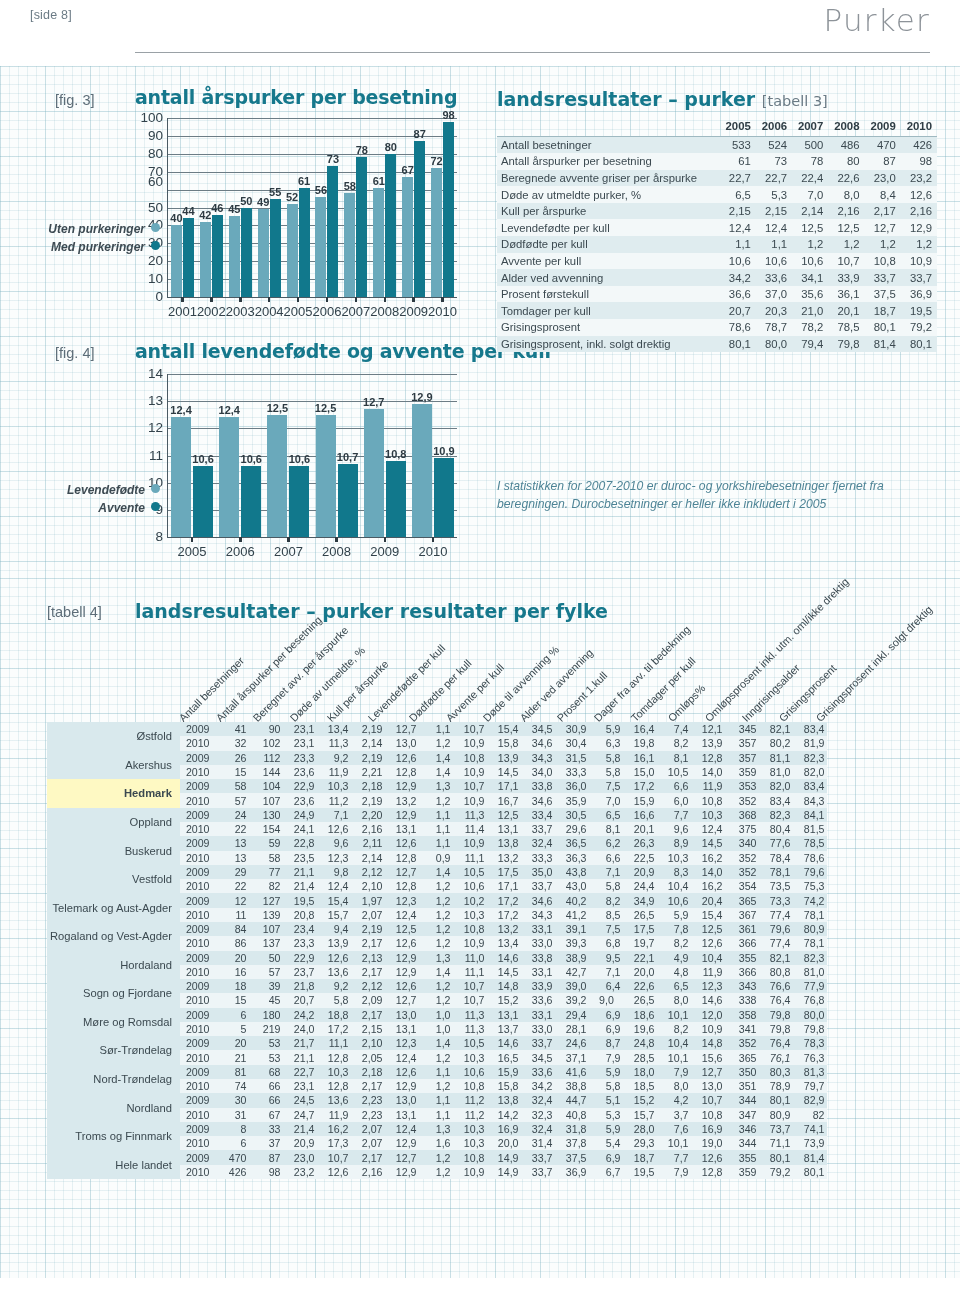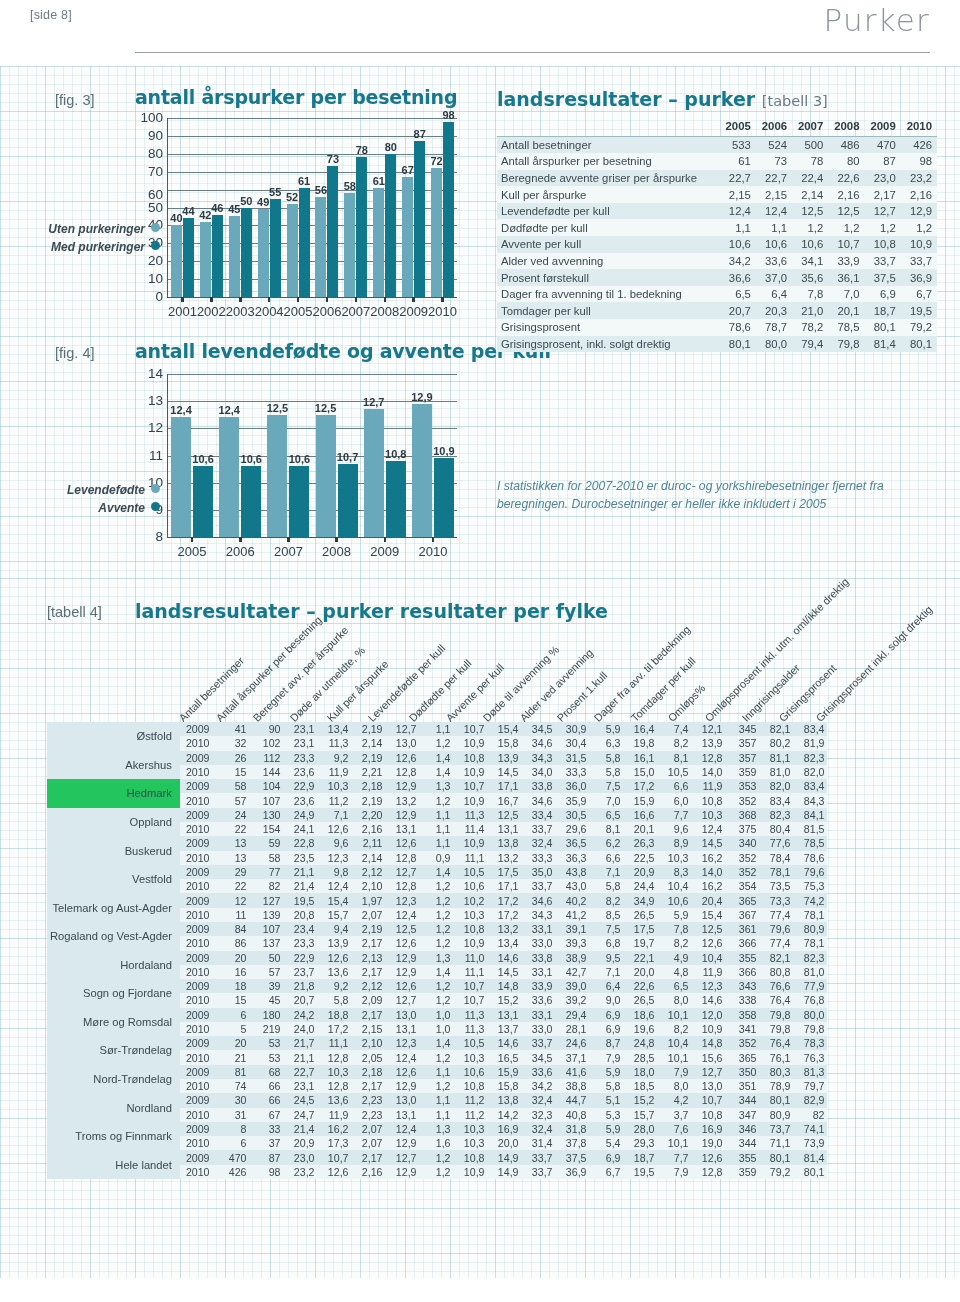--- a/index.html
+++ b/index.html
@@ -100,21 +100,21 @@
       <div class="ylab" style="top: 161.1px;">10</div>
       <div class="gline" style="top: 143.2px;"></div>
       <div class="ylab" style="top: 143.2px;">20</div>
       <div class="gline" style="top: 125.3px;"></div>
       <div class="ylab" style="top: 125.3px;">30</div>
       <div class="gline" style="top: 107.4px;"></div>
       <div class="ylab" style="top: 107.4px;">40</div>
       <div class="gline" style="top: 89.5px;"></div>
       <div class="ylab" style="top: 89.5px;">50</div>
       <div class="gline" style="top: 71.6px;"></div>
-      <div class="ylab" style="top: 77px;">60</div>
+      <div class="ylab" style="top: 64px;">60</div>
       <div class="gline" style="top: 53.7px;"></div>
       <div class="ylab" style="top: 53.7px;">70</div>
       <div class="gline" style="top: 35.8px;"></div>
       <div class="ylab" style="top: 35.8px;">80</div>
       <div class="gline" style="top: 17.9px;"></div>
       <div class="ylab" style="top: 17.9px;">90</div>
       <div class="gline" style="top: 0px;"></div>
       <div class="ylab" style="top: 0px;">100</div>
       <div class="tick" style="left: 13.25px;"></div>
       <div class="xlab" style="left: 14.45px;">2001</div>
@@ -290,20 +290,29 @@
         <tr>
           <td class="lbl">Beregnede avvente griser per årspurke</td>
           <td>22,7</td>
           <td>22,7</td>
           <td>22,4</td>
           <td>22,6</td>
           <td>23,0</td>
           <td>23,2</td>
         </tr>
         <tr>
+          <td class="lbl">Døde av utmeldte purker, %</td>
+          <td>6,5</td>
+          <td>5,3</td>
+          <td>7,0</td>
+          <td>8,0</td>
+          <td>8,4</td>
+          <td>12,6</td>
+        </tr>
+        <tr>
           <td class="lbl">Kull per årspurke</td>
           <td>2,15</td>
           <td>2,15</td>
           <td>2,14</td>
           <td>2,16</td>
           <td>2,17</td>
           <td>2,16</td>
         </tr>
         <tr>
           <td class="lbl">Levendefødte per kull</td>
@@ -342,29 +351,20 @@
           <td>33,7</td>
         </tr>
         <tr>
           <td class="lbl">Prosent førstekull</td>
           <td>36,6</td>
           <td>37,0</td>
           <td>35,6</td>
           <td>36,1</td>
           <td>37,5</td>
           <td>36,9</td>
-        </tr>
-        <tr>
-          <td class="lbl">Dager fra avvenning til 1. bedekning</td>
-          <td>6,5</td>
-          <td>6,4</td>
-          <td>7,8</td>
-          <td>7,0</td>
-          <td>6,9</td>
-          <td>6,7</td>
         </tr>
         <tr>
           <td class="lbl">Tomdager per kull</td>
           <td>20,7</td>
           <td>20,3</td>
           <td>21,0</td>
           <td>20,1</td>
           <td>18,7</td>
           <td>19,5</td>
         </tr>
@@ -496,21 +496,21 @@
           <td style="min-width: 28px;">33,3</td>
           <td style="min-width: 28px;">5,8</td>
           <td style="min-width: 28px;">15,0</td>
           <td style="min-width: 28px;">10,5</td>
           <td style="min-width: 28px;">14,0</td>
           <td style="min-width: 28px;">359</td>
           <td style="min-width: 28px;">81,0</td>
           <td style="min-width: 28px;">82,0</td>
         </tr>
         <tr class="odd">
-          <td class="county" rowspan="2" style="width: 95px; vertical-align: middle; background: #22c55e;">Hedmark</td>
+          <td class="county" rowspan="2" style="width: 95px; vertical-align: middle; background: #fef9c3; font-weight: bold;">Hedmark</td>
           <td class="yr">2009</td>
           <td style="min-width: 28px;">58</td>
           <td style="min-width: 28px;">104</td>
           <td style="min-width: 28px;">22,9</td>
           <td style="min-width: 28px;">10,3</td>
           <td style="min-width: 28px;">2,18</td>
           <td style="min-width: 28px;">12,9</td>
           <td style="min-width: 28px;">1,3</td>
           <td style="min-width: 28px;">10,7</td>
           <td style="min-width: 28px;">17,1</td>
@@ -831,21 +831,21 @@
           <td style="min-width: 28px;">45</td>
           <td style="min-width: 28px;">20,7</td>
           <td style="min-width: 28px;">5,8</td>
           <td style="min-width: 28px;">2,09</td>
           <td style="min-width: 28px;">12,7</td>
           <td style="min-width: 28px;">1,2</td>
           <td style="min-width: 28px;">10,7</td>
           <td style="min-width: 28px;">15,2</td>
           <td style="min-width: 28px;">33,6</td>
           <td style="min-width: 28px;">39,2</td>
-          <td style="min-width: 28px;">9,0</td>
+          <td style="min-width: 28px; text-align: center;">9,0</td>
           <td style="min-width: 28px;">26,5</td>
           <td style="min-width: 28px;">8,0</td>
           <td style="min-width: 28px;">14,6</td>
           <td style="min-width: 28px;">338</td>
           <td style="min-width: 28px;">76,4</td>
           <td style="min-width: 28px;">76,8</td>
         </tr>
         <tr class="odd">
           <td class="county" rowspan="2" style="width: 95px; vertical-align: middle; background: rgb(217, 233, 237);">Møre og Romsdal</td>
           <td class="yr">2009</td>
@@ -922,21 +922,21 @@
           <td style="min-width: 28px;">1,2</td>
           <td style="min-width: 28px;">10,3</td>
           <td style="min-width: 28px;">16,5</td>
           <td style="min-width: 28px;">34,5</td>
           <td style="min-width: 28px;">37,1</td>
           <td style="min-width: 28px;">7,9</td>
           <td style="min-width: 28px;">28,5</td>
           <td style="min-width: 28px;">10,1</td>
           <td style="min-width: 28px;">15,6</td>
           <td style="min-width: 28px;">365</td>
-          <td style="min-width: 28px;">76,1</td>
+          <td style="min-width: 28px; font-style: italic;">76,1</td>
           <td style="min-width: 28px;">76,3</td>
         </tr>
         <tr class="odd">
           <td class="county" rowspan="2" style="width: 95px; vertical-align: middle; background: rgb(217, 233, 237);">Nord-Trøndelag</td>
           <td class="yr">2009</td>
           <td style="min-width: 28px;">81</td>
           <td style="min-width: 28px;">68</td>
           <td style="min-width: 28px;">22,7</td>
           <td style="min-width: 28px;">10,3</td>
           <td style="min-width: 28px;">2,18</td>

